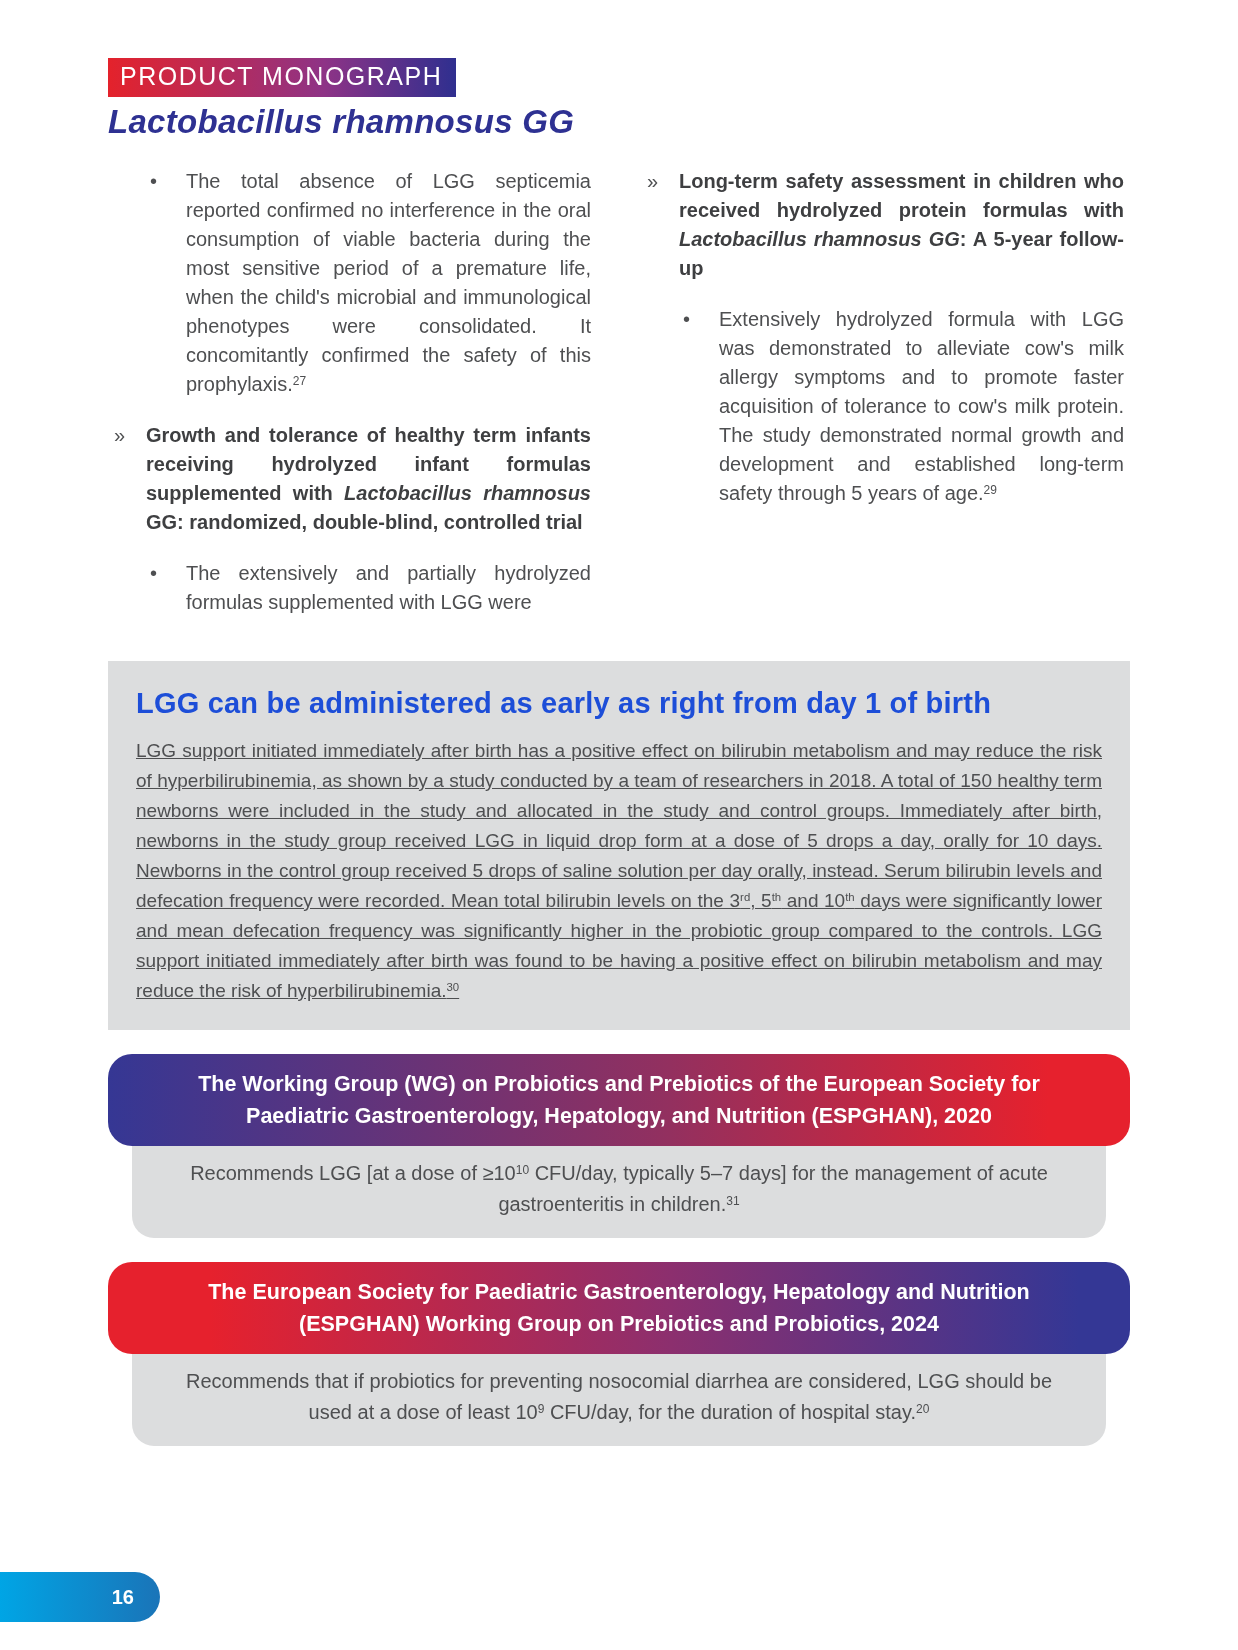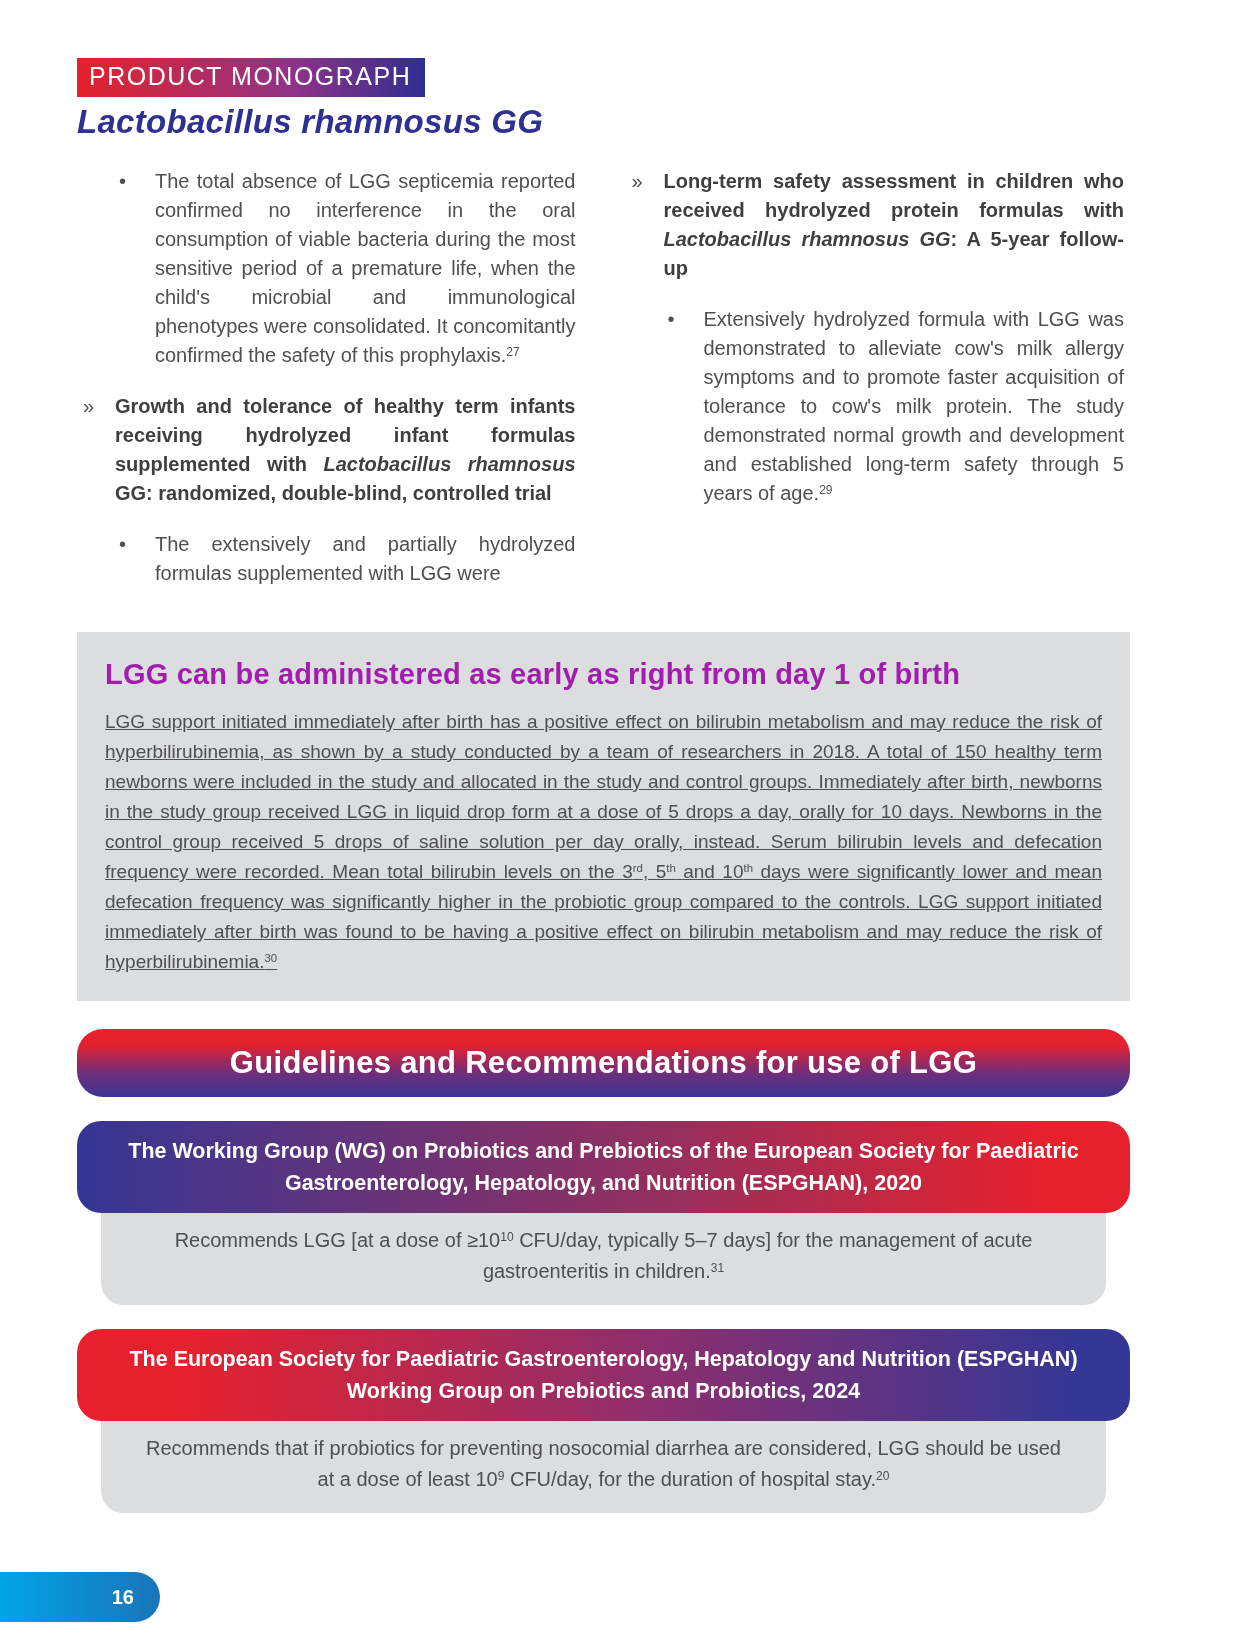--- a/index.html
+++ b/index.html
@@ -6,21 +6,21 @@
   html,body { background:#ffffff; }
   .page {
     position:relative;
     width:1238px; height:1650px;
     margin:0 auto;
     background:#ffffff;
     overflow:hidden;
     font-family:"Liberation Sans", sans-serif;
     color:#4e4f51;
   }
-  .content { padding:58px 108px 0 77px; }
+  .content { padding:58px 108px 0 108px; }
 
   
   .badge {
     display:inline-block;
     background:linear-gradient(90deg,#e4222b 0%, #8e3386 62%, #2f2f8f 100%);
     color:#ffffff;
     font-size:25px;
     letter-spacing:1.5px;
     padding:4px 14px 6px 12px;
   }
@@ -53,21 +53,21 @@
   em { font-style:italic; }
   sup { font-size:60%; vertical-align:baseline; position:relative; top:-0.5em; line-height:0; }
 
   
   .day1-box {
     margin-top:22px;
     background:#dcddde;
     padding:26px 28px 24px 28px;
   }
   .day1-box h2 {
-    color:#a21caf;
+    color:#1d4ed8;
     font-size:29px;
     font-weight:700;
     letter-spacing:0.2px;
   }
   .day1-box p {
     margin-top:16px;
     font-size:19px;
     line-height:30px;
     text-align:justify;
     text-decoration:underline;
@@ -163,23 +163,20 @@
           <p><span>Extensively hydrolyzed formula with LGG was demonstrated to alleviate cow's milk allergy symptoms and to promote faster acquisition of tolerance to cow's milk protein. The study demonstrated normal growth and development and established long-term safety through 5 years of age.</span><sup>29</sup></p>
         </div>
       </div>
     </section>
 
     <section class="day1-box">
       <h2>LGG can be administered as early as right from day 1 of birth</h2>
       <p><span>LGG support initiated immediately after birth has a positive effect on bilirubin metabolism and may reduce the risk of hyperbilirubinemia, as shown by a study conducted by a team of researchers in 2018. A total of 150 healthy term newborns were included in the study and allocated in the study and control groups. Immediately after birth, newborns in the study group received LGG in liquid drop form at a dose of 5 drops a day, orally for 10 days. Newborns in the control group received 5 drops of saline solution per day orally, instead. Serum bilirubin levels and defecation frequency were recorded. Mean total bilirubin levels on the 3</span><sup>rd</sup><span>, 5</span><sup>th</sup><span> and 10</span><sup>th</sup><span> days were significantly lower and mean defecation frequency was significantly higher in the probiotic group compared to the controls. LGG support initiated immediately after birth was found to be having a positive effect on bilirubin metabolism and may reduce the risk of hyperbilirubinemia.</span><sup>30</sup></p>
     </section>
 
-    <div class="main-banner">
-      <span>Guidelines and Recommendations for use of LGG</span>
-    </div>
 
     <div class="guideline">
       <div class="g-header grad-nr">The Working Group (WG) on Probiotics and Prebiotics of the European Society for Paediatric Gastroenterology, Hepatology, and Nutrition (ESPGHAN), 2020</div>
       <div class="g-body">
         <p><span>Recommends LGG [at a dose of ≥10</span><sup>10</sup><span> CFU/day, typically 5–7 days] for the management of acute gastroenteritis in children.</span><sup>31</sup></p>
       </div>
     </div>
 
     <div class="guideline">
       <div class="g-header grad-rn">The European Society for Paediatric Gastroenterology, Hepatology and Nutrition (ESPGHAN) Working Group on Prebiotics and Probiotics, 2024</div>

